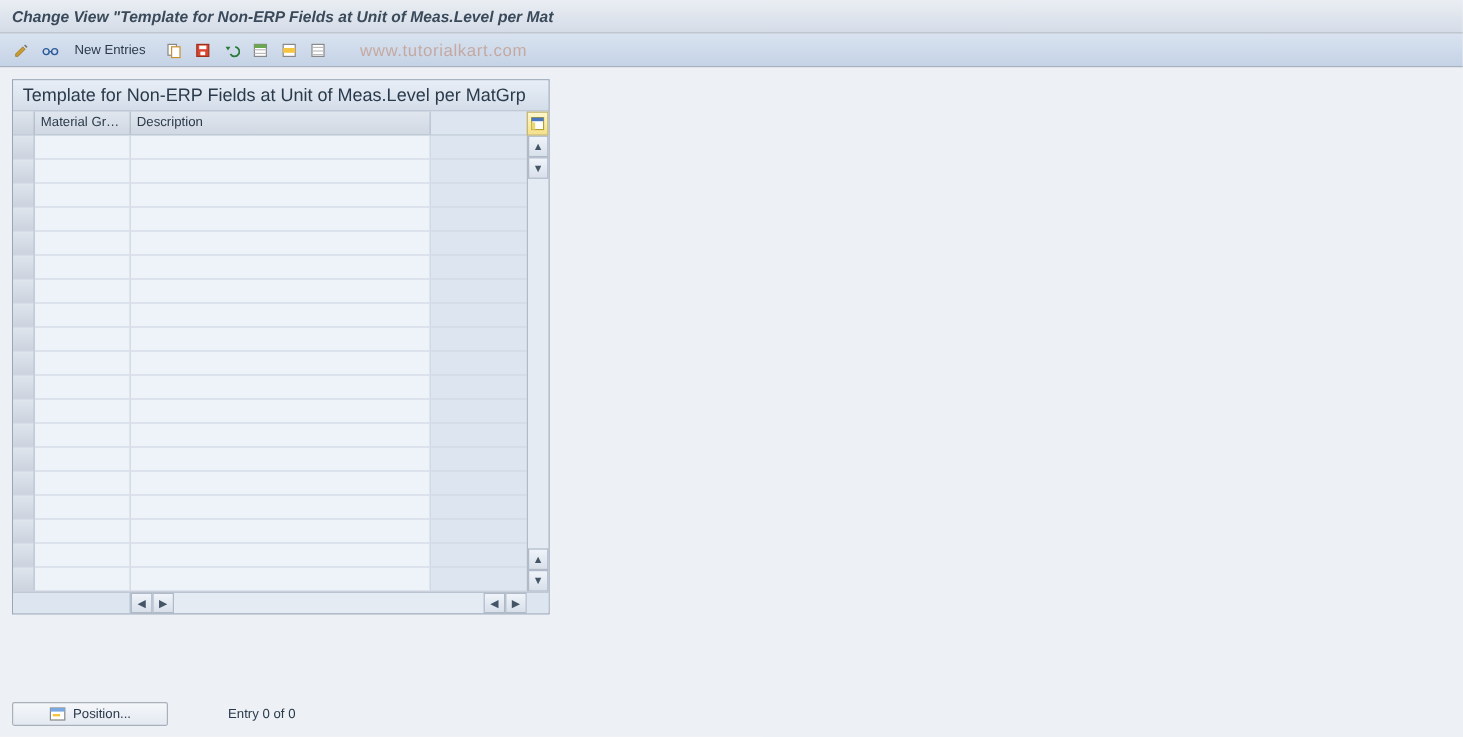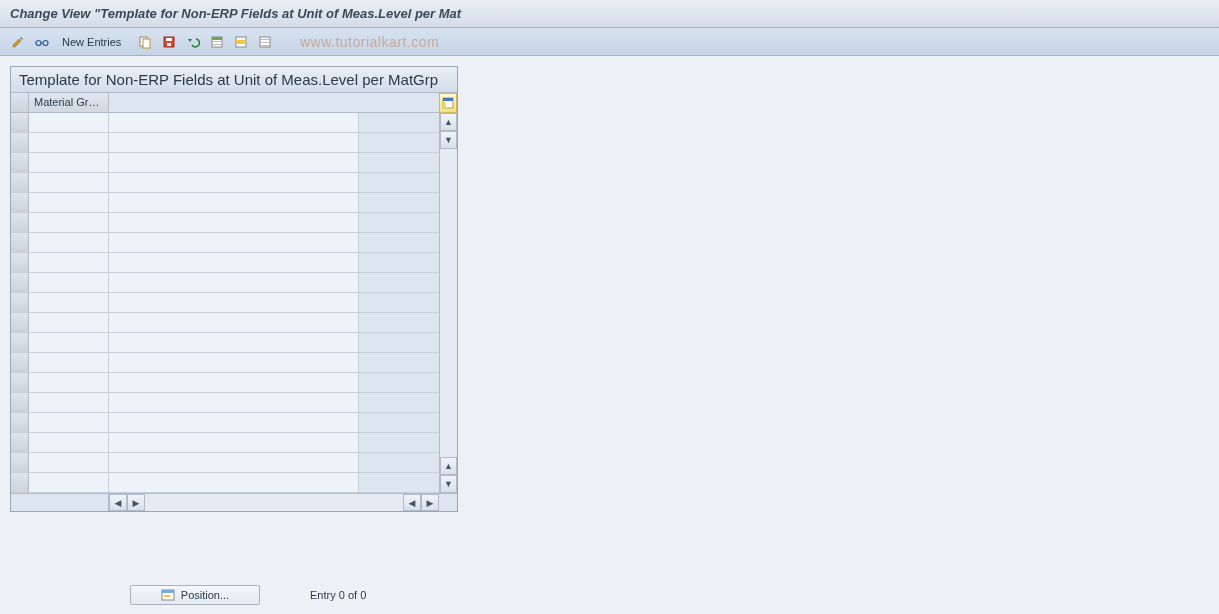--- a/index.html
+++ b/index.html
@@ -207,21 +207,20 @@
       position: absolute;
       bottom: 6px;
       left: 0;
       width: 100%;
       display: flex;
       align-items: center;
       padding: 0 10px;
       height: 26px;
     }
     .position-btn {
-      margin-left: 120px;
       width: 130px;
       height: 20px;
       background: linear-gradient(to bottom,#f5f7fa,#e3e9f1);
       border: 1px solid #a8b0bc;
       border-radius: 2px;
       display:flex;
       align-items:center;
       justify-content:center;
       gap:6px;
       cursor:pointer;
@@ -326,20 +325,21 @@
 <div class="content">
   <div class="table-panel">
     <div class="panel-title">Template for Non-ERP Fields at Unit of Meas.Level per MatGrp</div>
 
     <div class="table-container">
       <div class="table-grid">
 
         <div class="header-row">
           <div class="row-selector-header"></div>
           <div class="col-header col-matg">Material Gro...</div>
+          <div class="col-header col-desc">Description</div>
           <div class="cell-filler"></div>
         </div>
 
         <div class="data-row">
             <div class="row-selector"></div>
             <div class="cell col-matg"></div>
             <div class="cell col-desc"></div>
             <div class="cell-filler"></div>
           </div>
         <div class="data-row">

